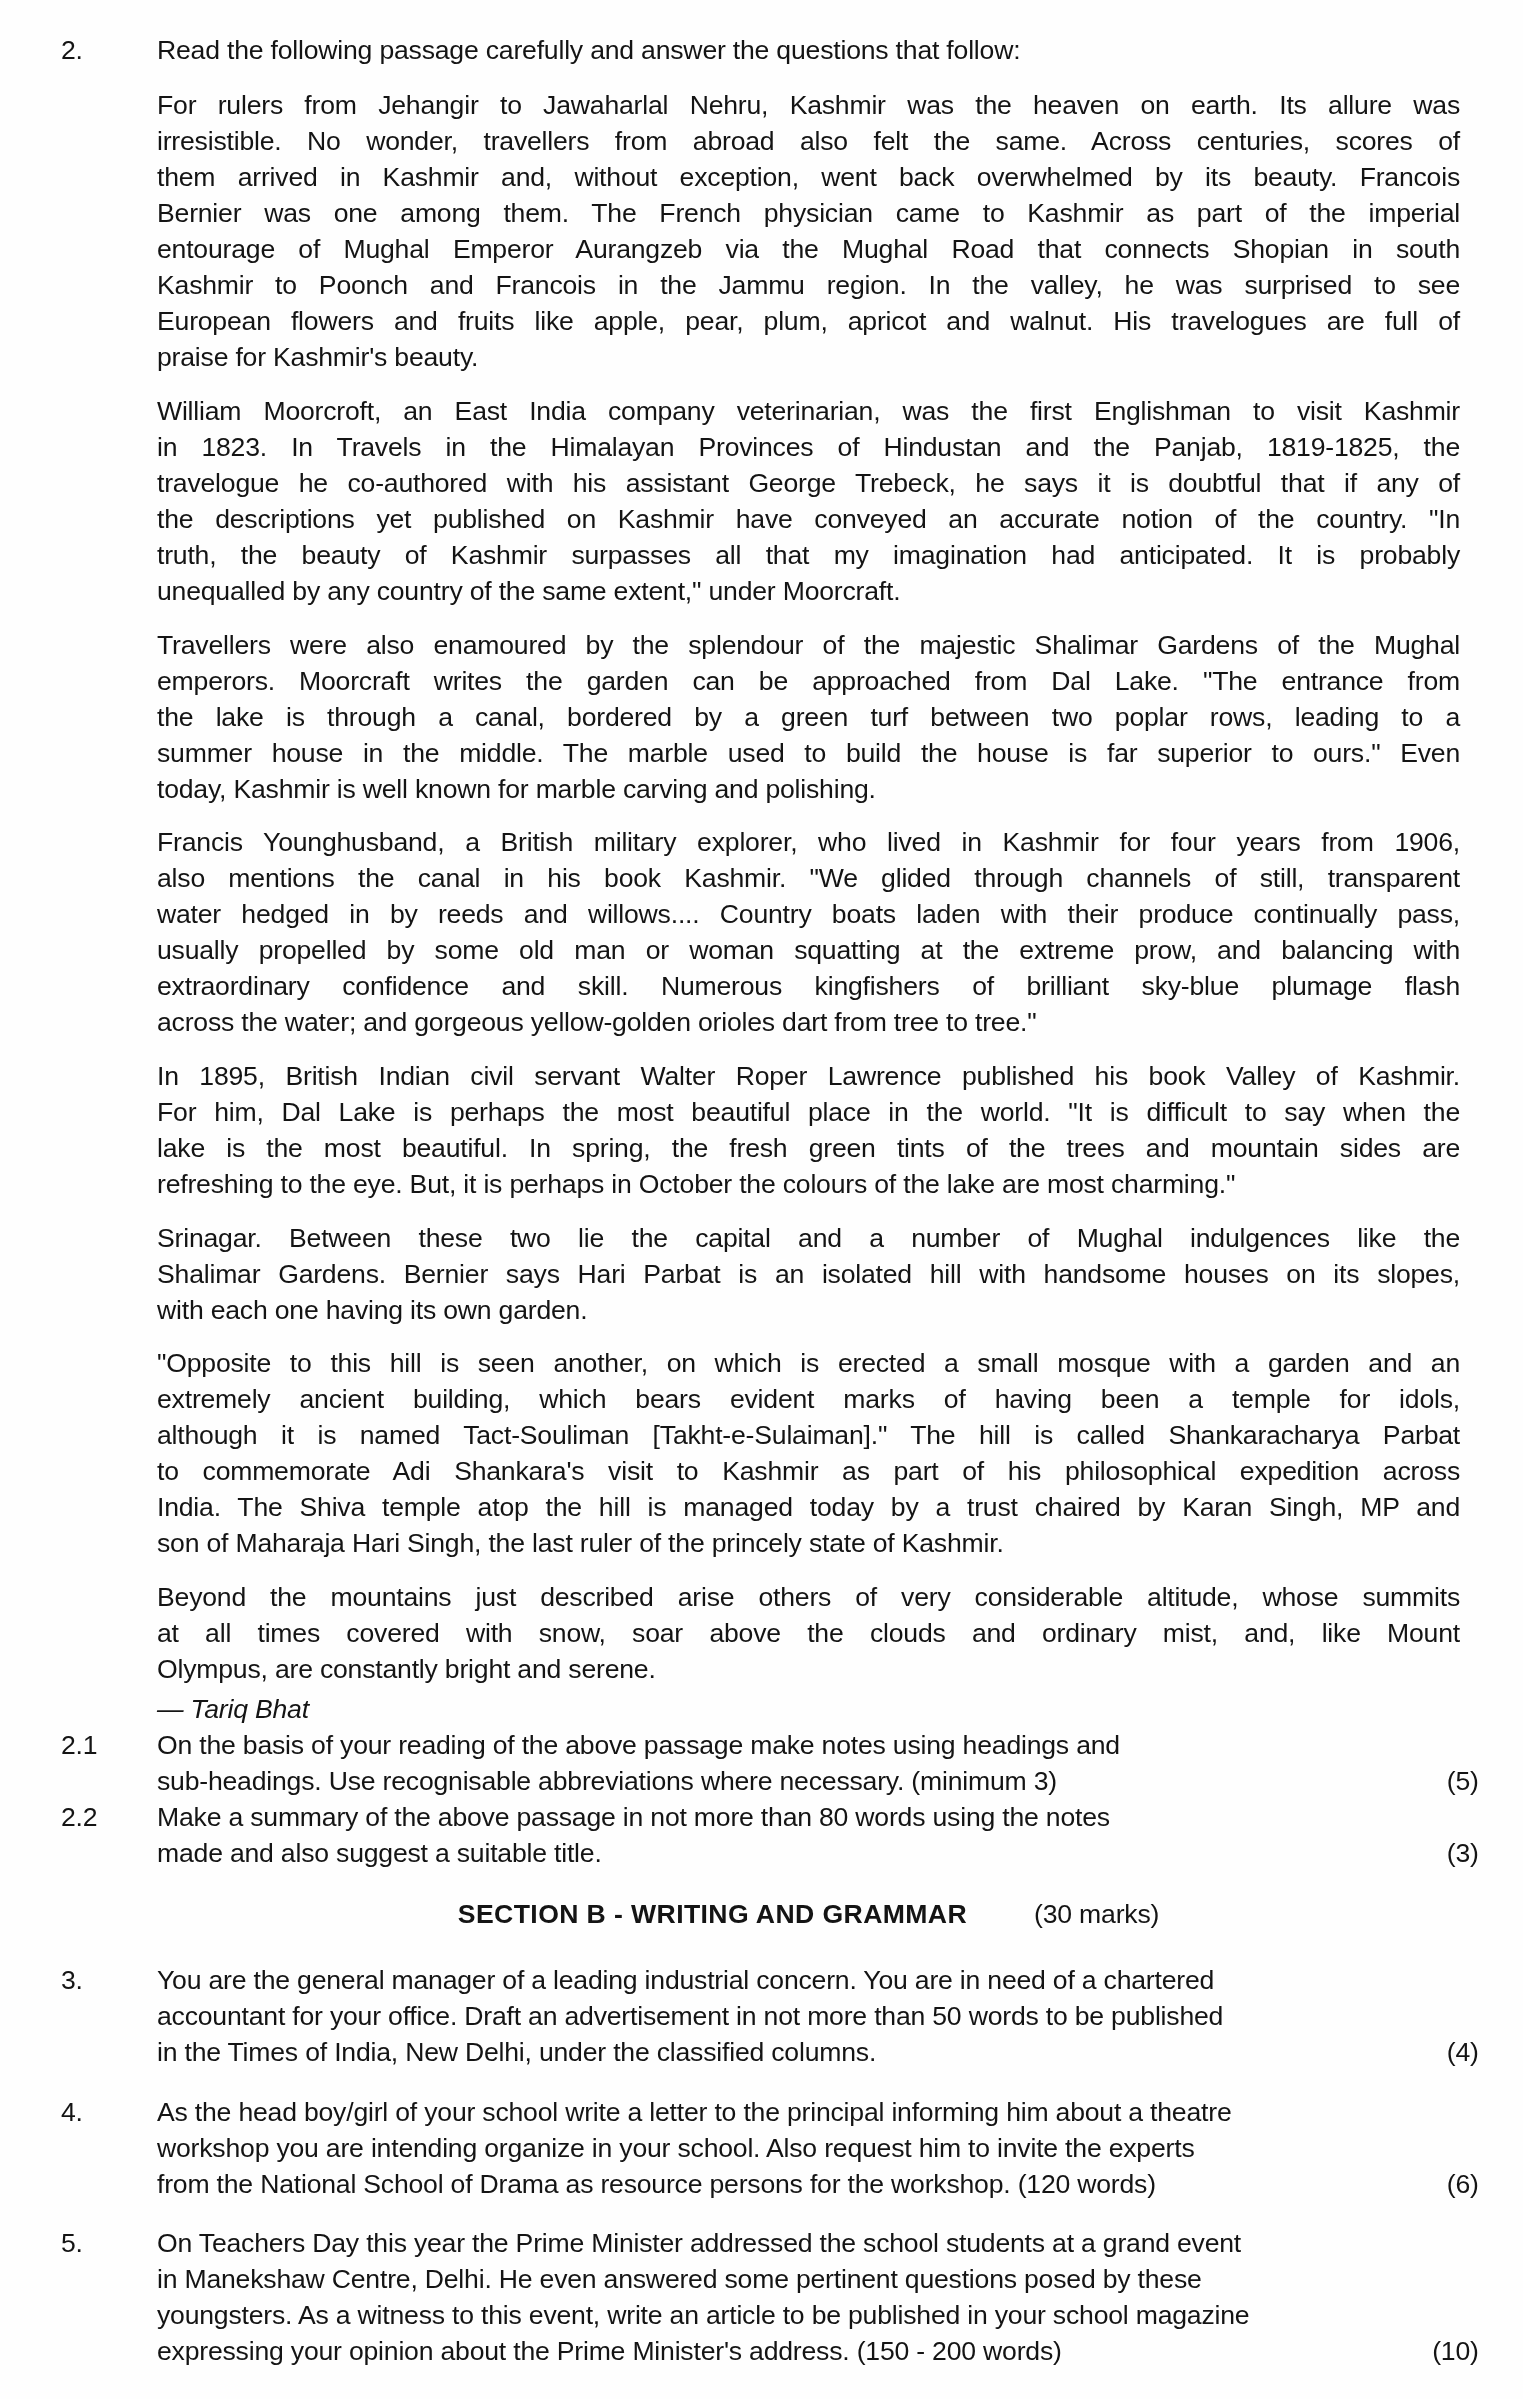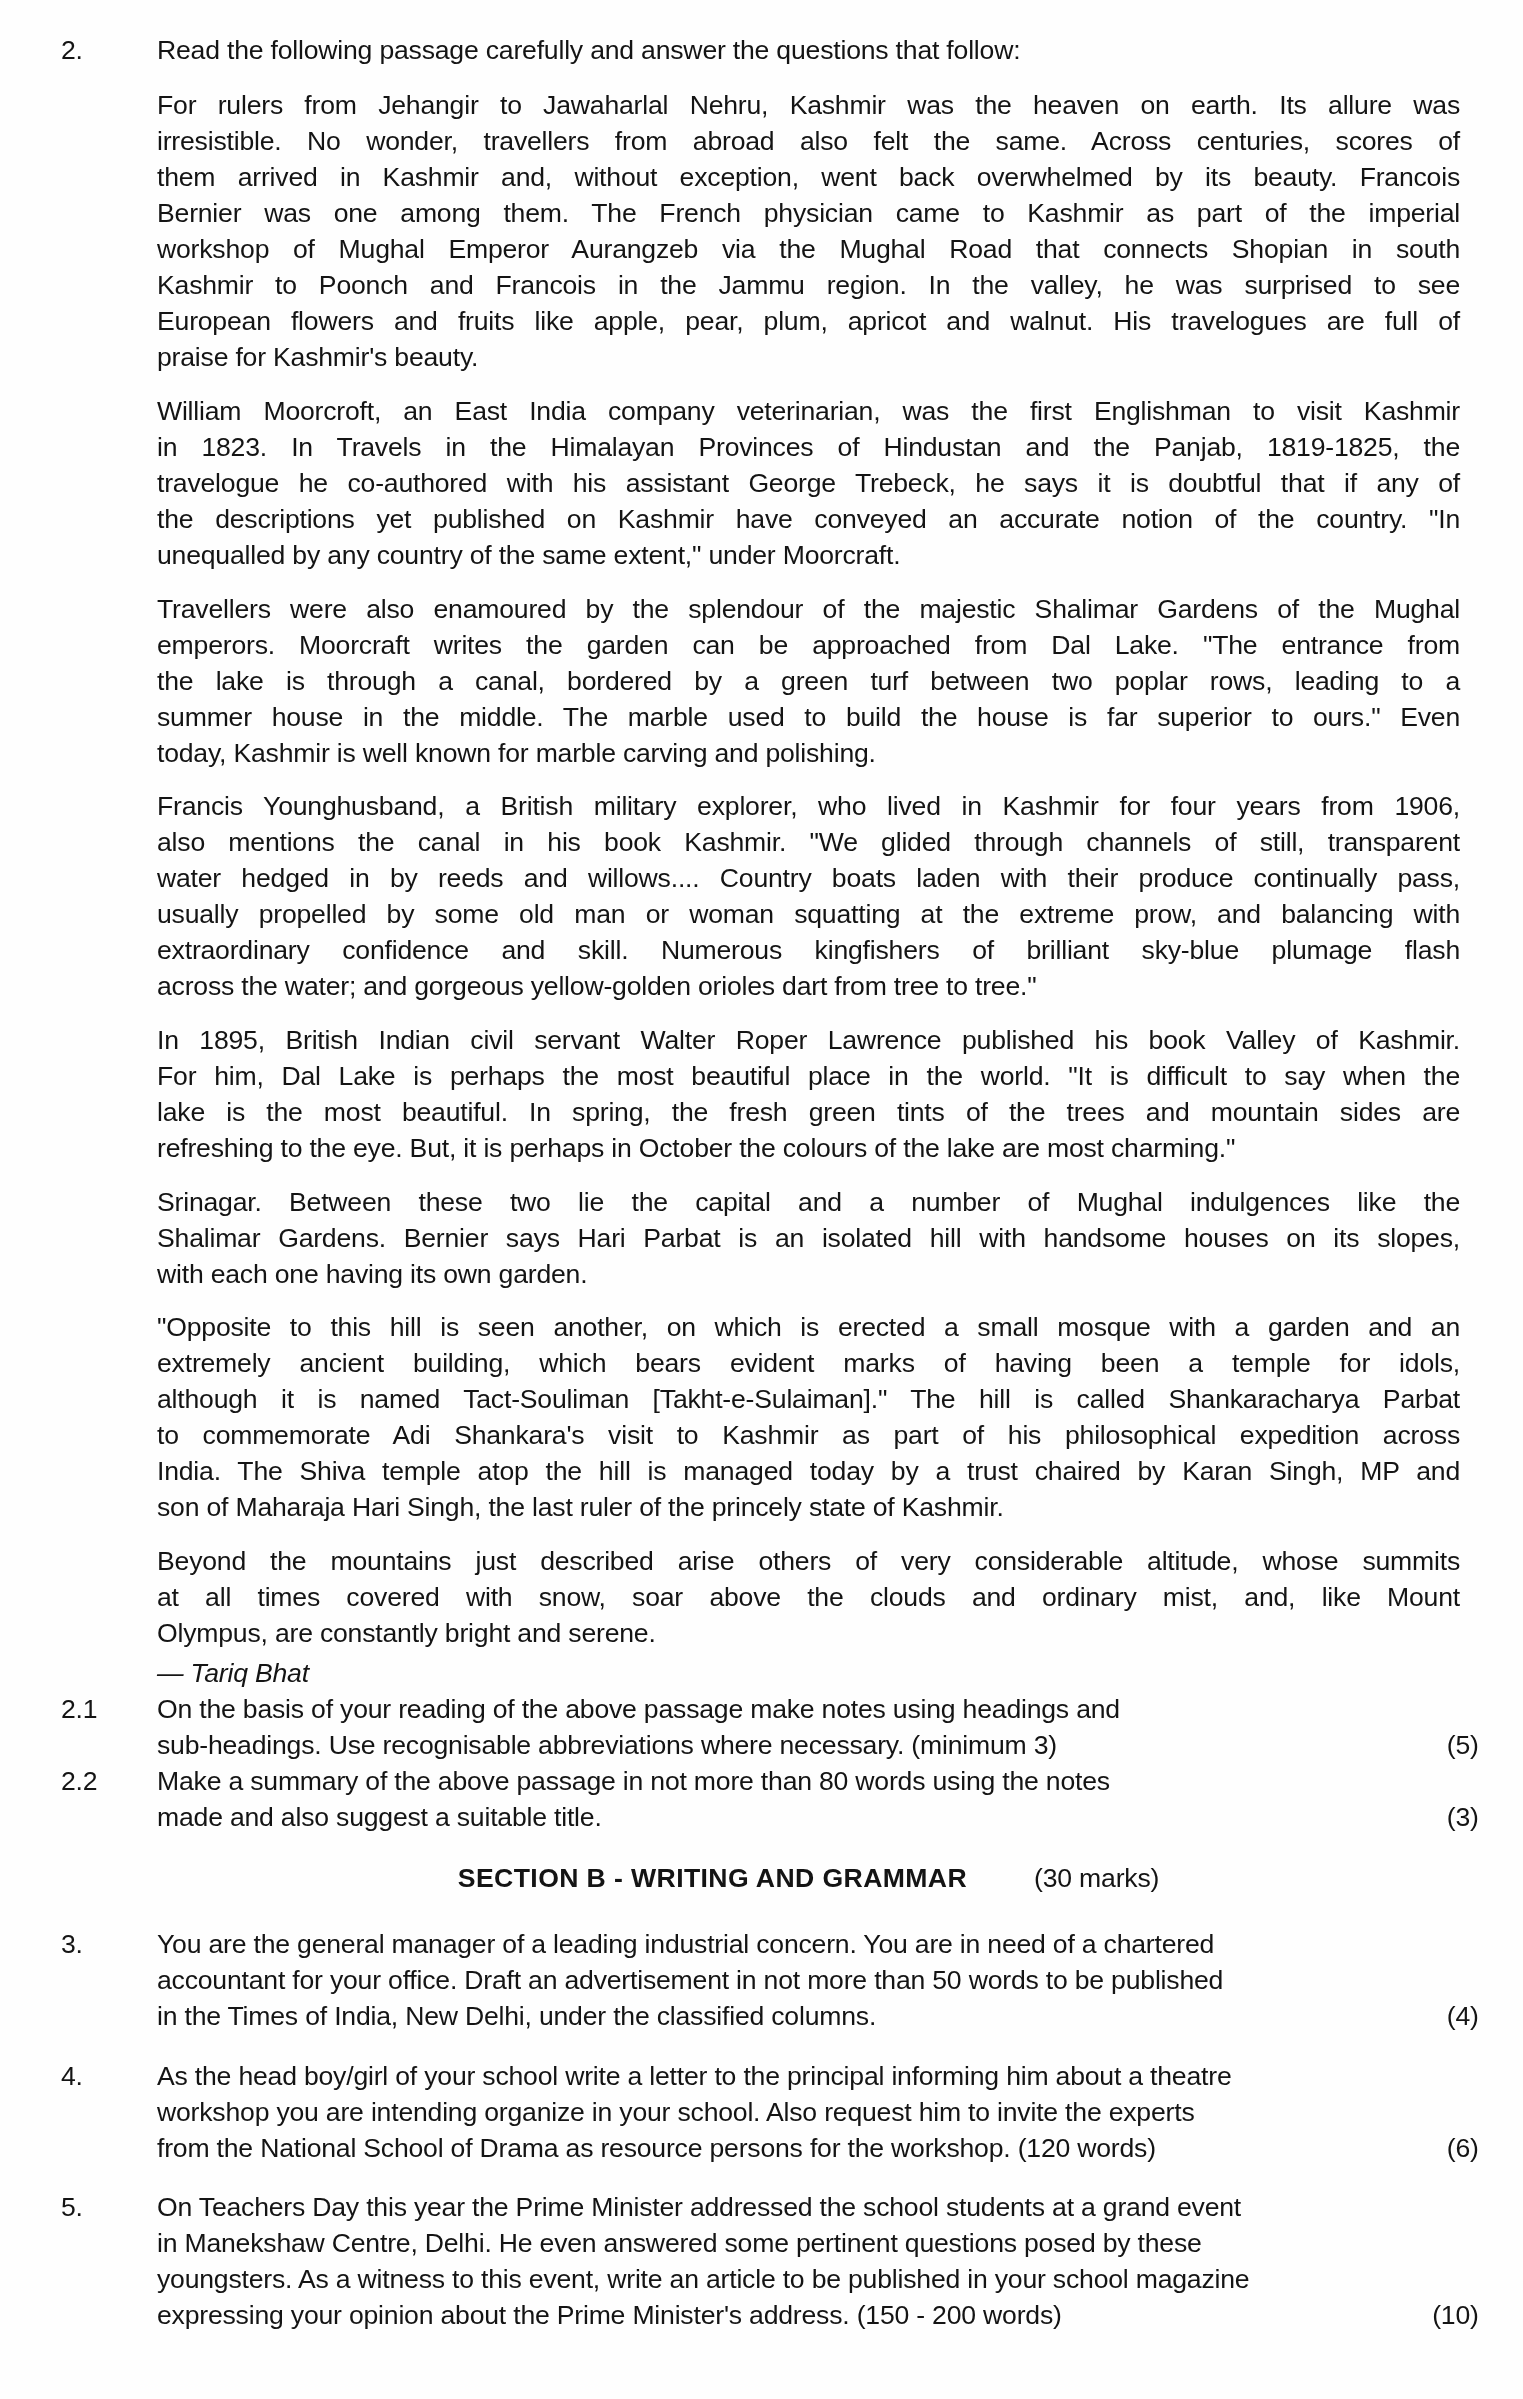--- a/index.html
+++ b/index.html
@@ -71,30 +71,31 @@
   <section class="row">
     <div class="num">2.</div>
     <div class="content">
       <div class="instruction">Read the following passage carefully and answer the questions that follow:</div>
       <div id="passage">
           <div class="para first">
             <div class="pline">For rulers from Jehangir to Jawaharlal Nehru, Kashmir was the heaven on earth. Its allure was</div>
             <div class="pline">irresistible. No wonder, travellers from abroad also felt the same. Across centuries, scores of</div>
             <div class="pline">them arrived in Kashmir and, without exception, went back overwhelmed by its beauty. Francois</div>
             <div class="pline">Bernier was one among them. The French physician came to Kashmir as part of the imperial</div>
-            <div class="pline">workshop of Mughal Emperor Aurangzeb via the Mughal Road that connects Shopian in south</div>
+            <div class="pline">entourage of Mughal Emperor Aurangzeb via the Mughal Road that connects Shopian in south</div>
             <div class="pline">Kashmir to Poonch and Francois in the Jammu region. In the valley, he was surprised to see</div>
             <div class="pline">European flowers and fruits like apple, pear, plum, apricot and walnut. His travelogues are full of</div>
             <div class="pline last">praise for Kashmir's beauty.</div>
           </div>
           <div class="para">
             <div class="pline">William Moorcroft, an East India company veterinarian, was the first Englishman to visit Kashmir</div>
             <div class="pline">in 1823. In Travels in the Himalayan Provinces of Hindustan and the Panjab, 1819-1825, the</div>
             <div class="pline">travelogue he co-authored with his assistant George Trebeck, he says it is doubtful that if any of</div>
             <div class="pline">the descriptions yet published on Kashmir have conveyed an accurate notion of the country. "In</div>
+            <div class="pline">truth, the beauty of Kashmir surpasses all that my imagination had anticipated. It is probably</div>
             <div class="pline last">unequalled by any country of the same extent," under Moorcraft.</div>
           </div>
           <div class="para">
             <div class="pline">Travellers were also enamoured by the splendour of the majestic Shalimar Gardens of the Mughal</div>
             <div class="pline">emperors. Moorcraft writes the garden can be approached from Dal Lake. "The entrance from</div>
             <div class="pline">the lake is through a canal, bordered by a green turf between two poplar rows, leading to a</div>
             <div class="pline">summer house in the middle. The marble used to build the house is far superior to ours." Even</div>
             <div class="pline last">today, Kashmir is well known for marble carving and polishing.</div>
           </div>
           <div class="para">

